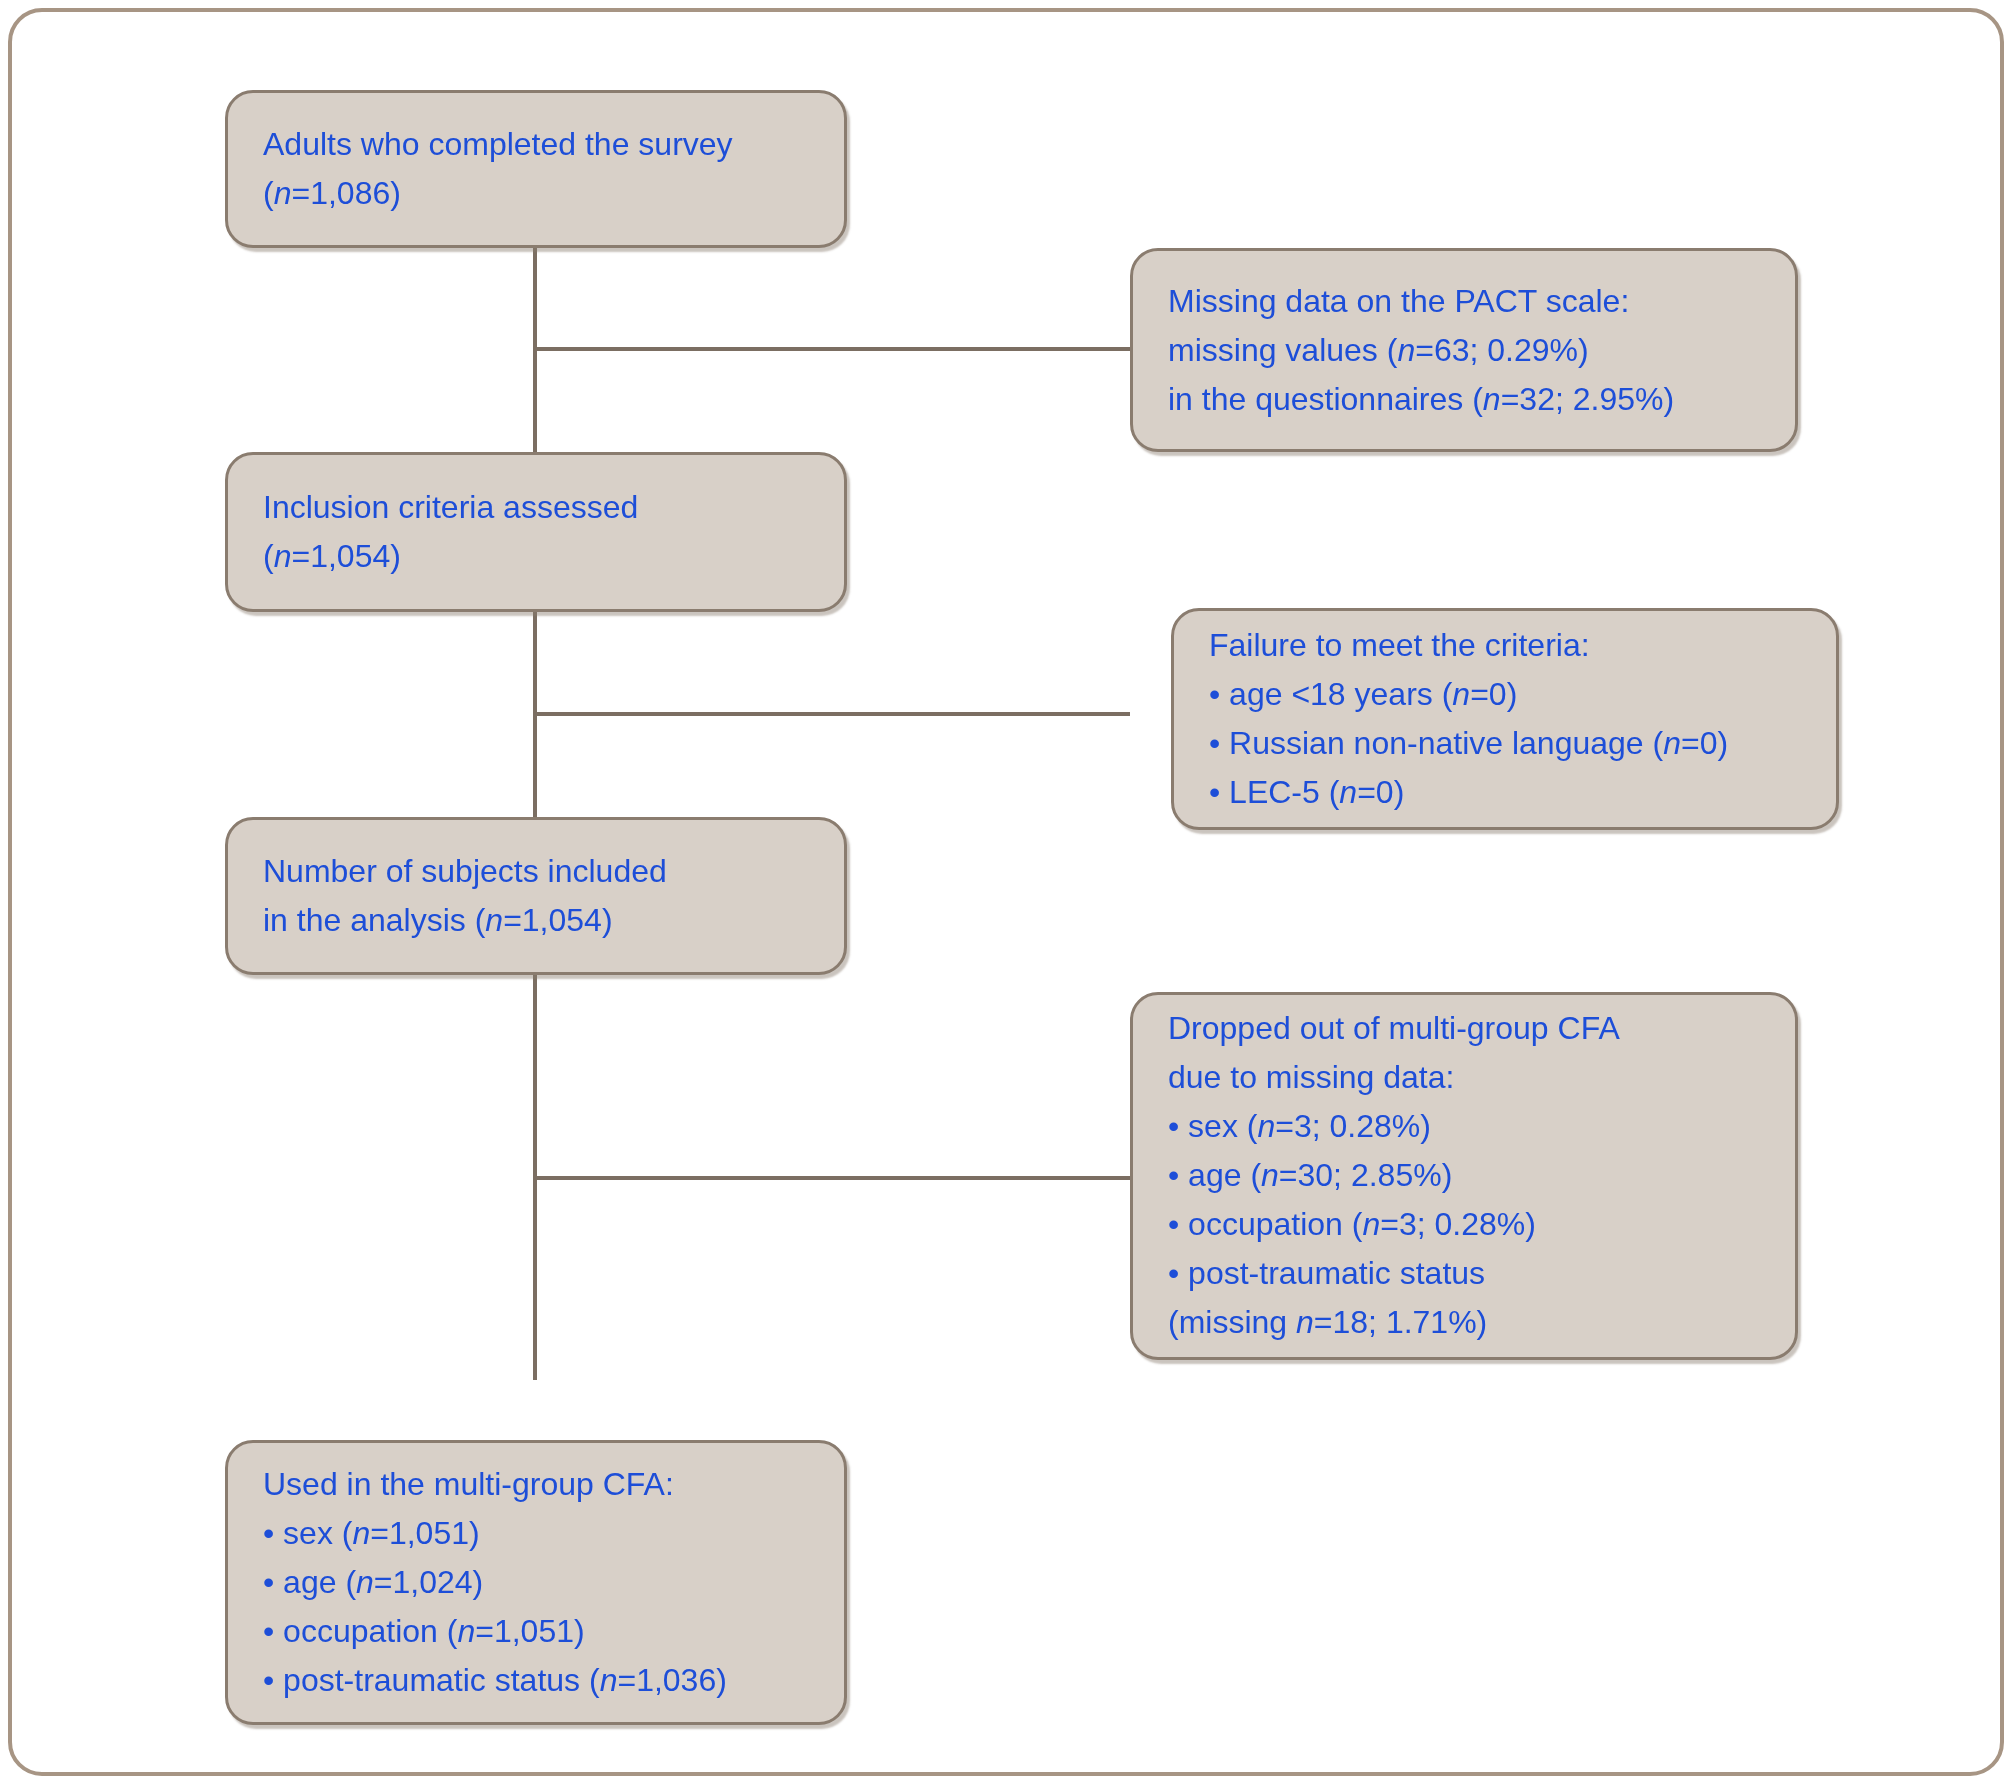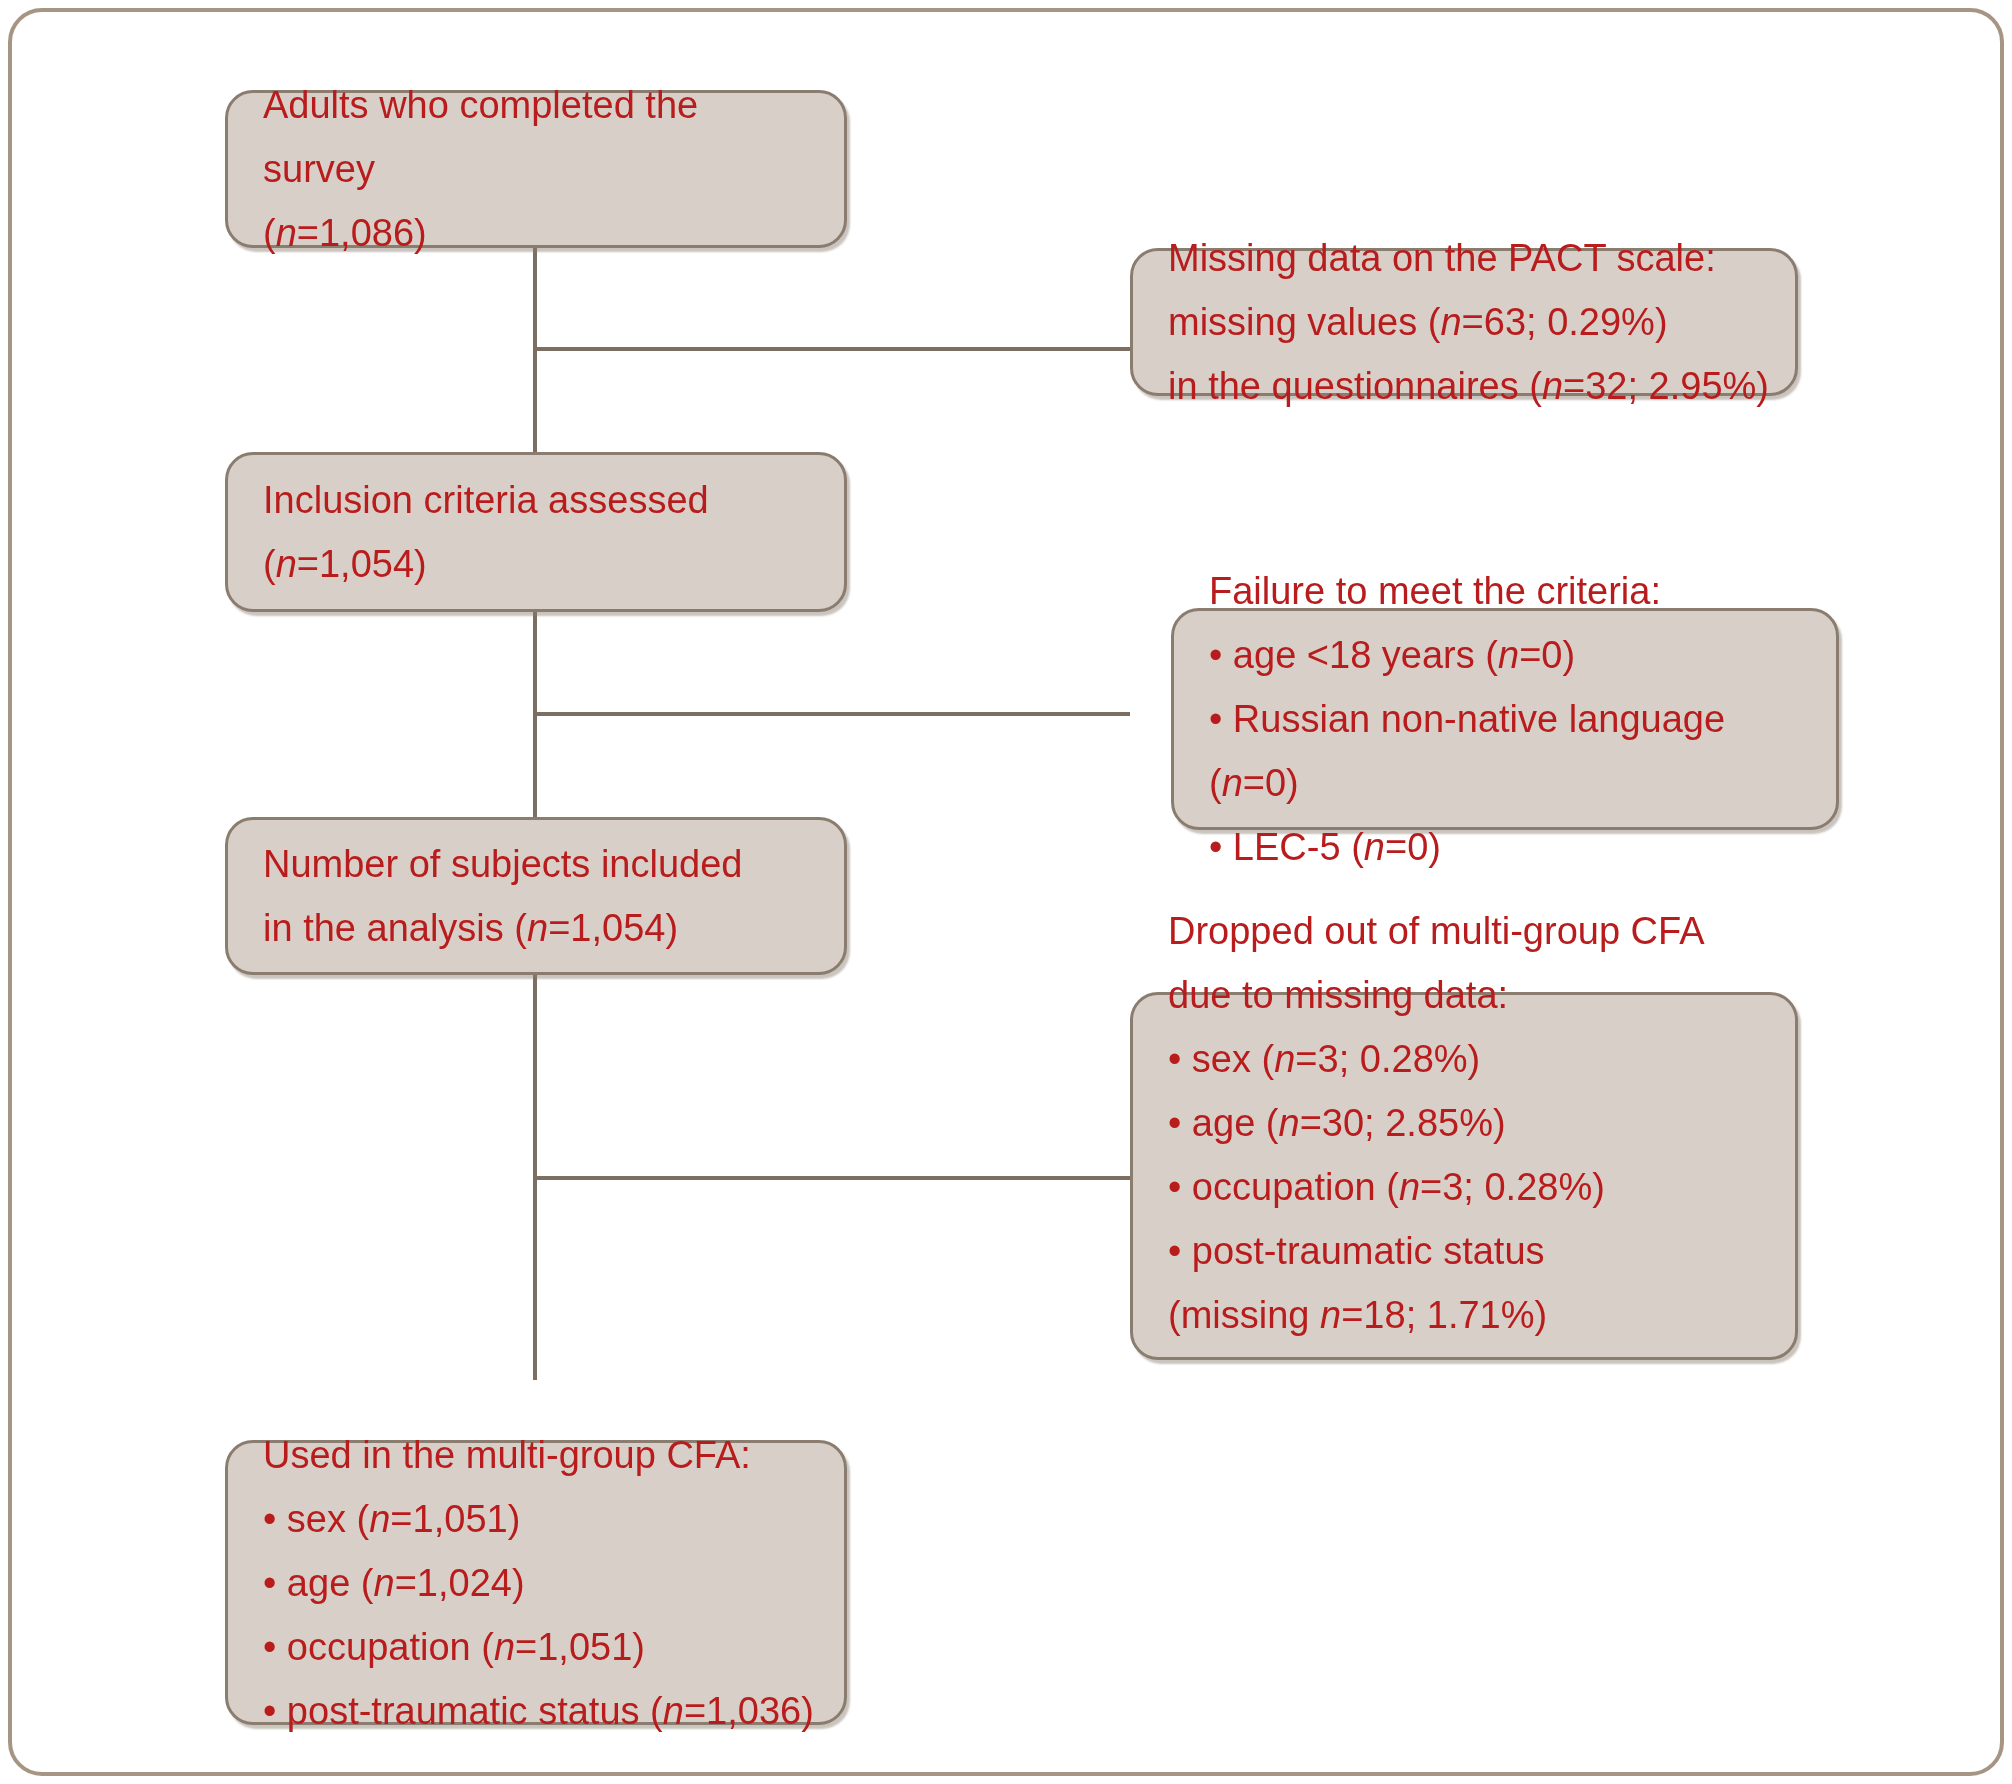--- a/index.html
+++ b/index.html
@@ -24,40 +24,40 @@
     background: #d8d0c8;
     border: 3px solid #8a7c6f;
     border-radius: 28px;
     box-shadow: 3px 4px 2px rgba(138,124,110,0.45);
     display: flex;
     align-items: center;
     padding: 10px 24px 10px 35px;
     z-index: 2;
   }
   .box-text {
-    font-size: 38px;
-    line-height: 64px;
-    color: #b91c1c;
+    font-size: 32px;
+    line-height: 49px;
+    color: #1d4ed8;
     white-space: pre-line;
   }
   .box-text i { font-style: italic; }
   .connector {
     position: absolute;
     background: #7b6e62;
     z-index: 1;
   }
   
   .b-left   { left: 225px; width: 622px; }
   .b1 { top: 90px;   height: 158px; }
   .b2 { top: 452px;  height: 160px; }
   .b3 { top: 817px;  height: 158px; }
   .b4 { top: 1440px; height: 285px; }
   
   .b-right  { left: 1130px; width: 668px; }
-  .r1 { top: 248px;  height: 148px; }
+  .r1 { top: 248px;  height: 204px; }
   .r2 { top: 608px;  height: 222px; margin-left: 41px; }
   .r3 { top: 992px;  height: 368px; align-items: flex-end; }
   
   .v-spine { left: 533px; top: 248px; width: 4px; height: 1132px; }
   .h1 { left: 533px; top: 347px;  width: 597px; height: 4px; }
   .h2 { left: 533px; top: 712px;  width: 597px; height: 4px; }
   .h3 { left: 533px; top: 1176px; width: 597px; height: 4px; }
 </style>
 </head>
 <body>

